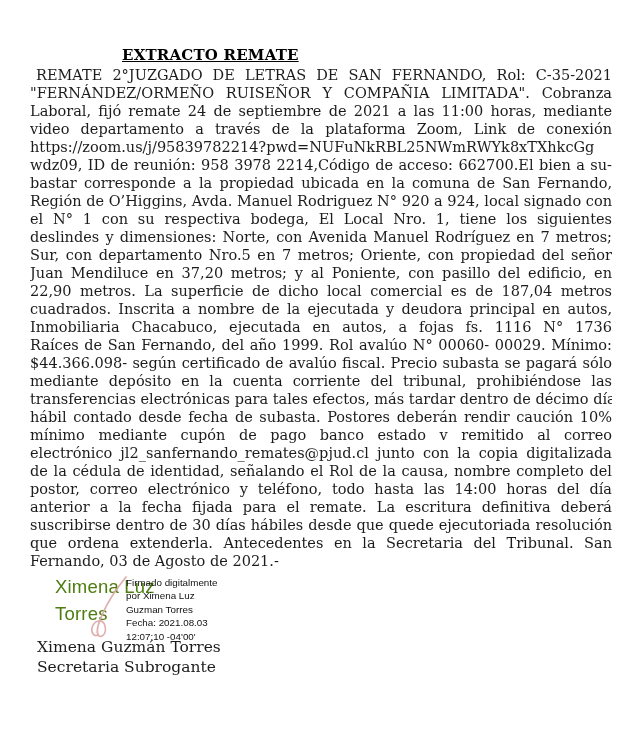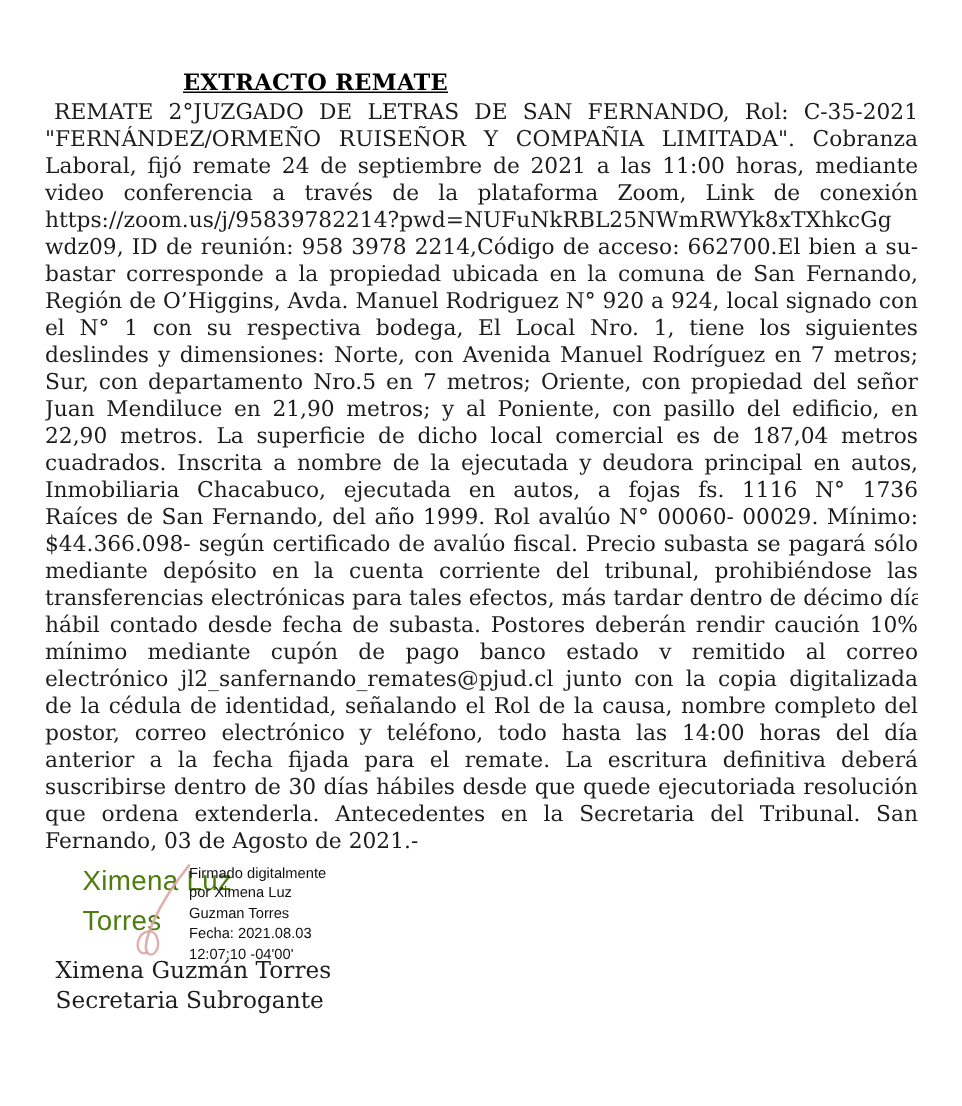--- a/index.html
+++ b/index.html
@@ -69,29 +69,29 @@
 <div class="page">
 
   <div class="title-row">
     <span class="doc-title">EXTRACTO REMATE</span>
   </div>
 
   <div class="doc-body">
     <div class="doc-line first"> REMATE 2°JUZGADO DE LETRAS DE SAN FERNANDO, Rol: C-35-2021</div>
     <div class="doc-line">"FERNÁNDEZ/ORMEÑO RUISEÑOR Y COMPAÑIA LIMITADA". Cobranza</div>
     <div class="doc-line">Laboral, fijó remate 24 de septiembre  de 2021 a las 11:00 horas, mediante</div>
-    <div class="doc-line">video conferencia a través de la plataforma Zoom, Link de conexión</div>
+    <div class="doc-line">video departamento a través de la plataforma Zoom, Link de conexión</div>
     <div class="doc-line">https://zoom.us/j/95839782214?pwd=NUFuNkRBL25NWmRWYk8xTXhkcGg</div>
     <div class="doc-line">wdz09, ID de reunión: 958 3978 2214,Código de acceso: 662700.El bien a su-</div>
     <div class="doc-line">bastar corresponde a la propiedad ubicada en la comuna de  San Fernando,</div>
     <div class="doc-line">Región de O’Higgins, Avda. Manuel Rodriguez N° 920 a 924, local signado con</div>
     <div class="doc-line">el N° 1 con su respectiva bodega,  El Local Nro. 1, tiene los siguientes</div>
     <div class="doc-line">deslindes y dimensiones: Norte, con Avenida Manuel Rodríguez en 7 metros;</div>
     <div class="doc-line">Sur, con departamento Nro.5 en 7 metros; Oriente, con propiedad del señor</div>
-    <div class="doc-line">Juan Mendiluce en 21,90 metros; y al Poniente, con pasillo del edificio, en</div>
+    <div class="doc-line">Juan Mendiluce en 37,20 metros; y al Poniente, con pasillo del edificio, en</div>
     <div class="doc-line">22,90 metros. La superficie de dicho local comercial es de 187,04 metros</div>
     <div class="doc-line">cuadrados. Inscrita a nombre de la ejecutada y deudora principal en autos,</div>
     <div class="doc-line">Inmobiliaria Chacabuco, ejecutada en autos, a fojas fs. 1116 N° 1736</div>
     <div class="doc-line">Raíces de San Fernando, del año 1999. Rol avalúo N° 00060- 00029. Mínimo:</div>
     <div class="doc-line">$44.366.098- según certificado de avalúo fiscal. Precio subasta se pagará sólo</div>
     <div class="doc-line">mediante depósito en la cuenta corriente del tribunal, prohibiéndose las</div>
     <div class="doc-line">transferencias electrónicas para tales efectos, más tardar dentro de décimo día</div>
     <div class="doc-line">hábil contado desde fecha de subasta. Postores deberán rendir caución 10%</div>
     <div class="doc-line">mínimo mediante cupón de pago banco estado v remitido  al  correo</div>
     <div class="doc-line">electrónico jl2_sanfernando_remates@pjud.cl junto con la copia digitalizada</div>

